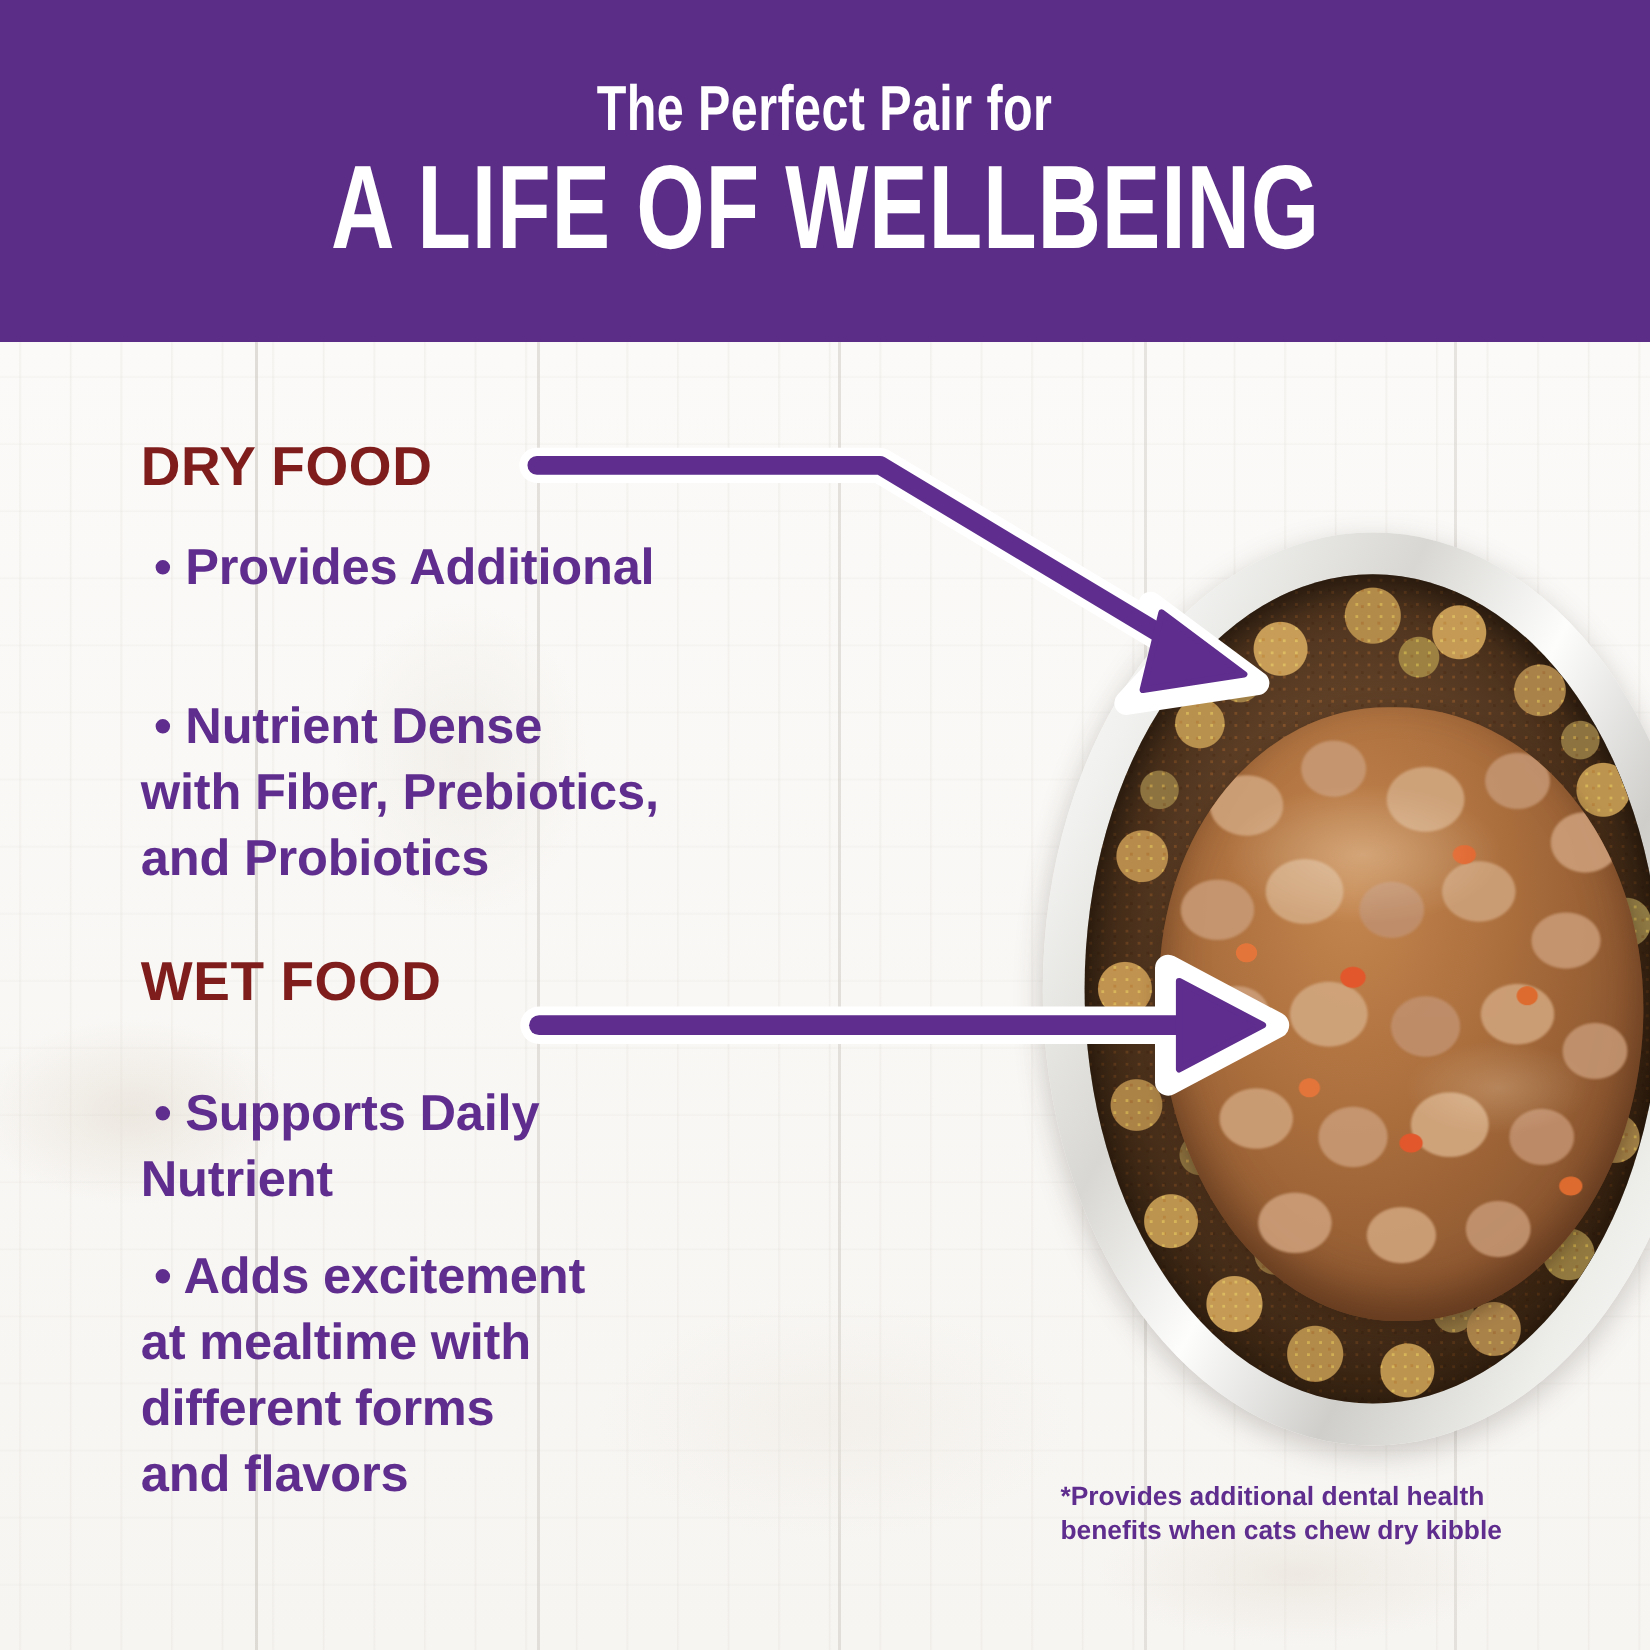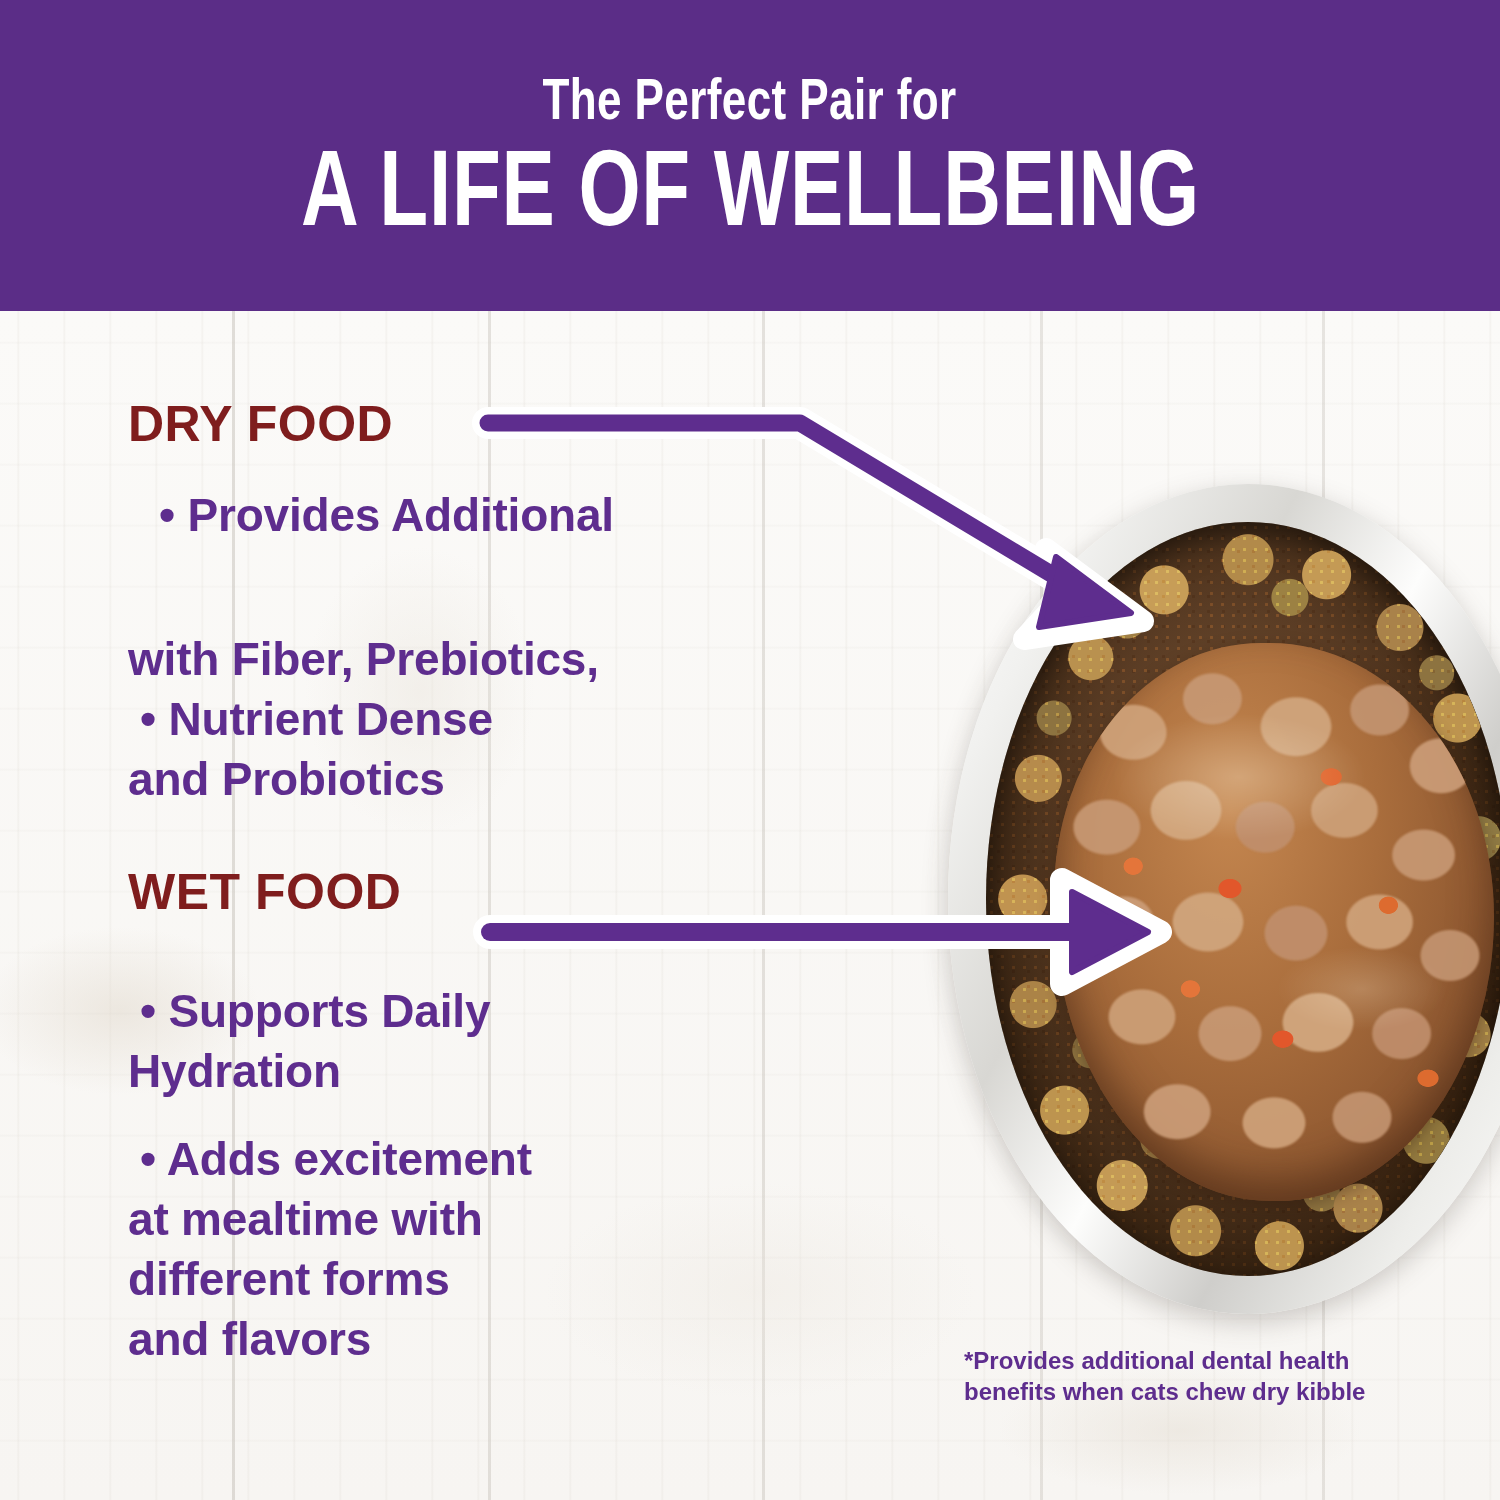--- a/index.html
+++ b/index.html
@@ -101,21 +101,21 @@
 
   .bullet{
     position:absolute;
     color:#5E2D8E;
     font-family:"Liberation Sans", sans-serif;
     font-weight:bold;
     font-size:46px;
     line-height:60px;
     letter-spacing:-0.2px;
   }
-  #dry-b1{left:128px;top:174px;width:660px;text-indent:0;margin-left:19px;}
+  #dry-b1{left:128px;top:174px;width:660px;text-indent:0;}
   #dry-b2{left:128px;top:318px;width:660px;}
   #wet-b1{left:128px;top:670px;width:660px;}
   #wet-b2{left:128px;top:818px;width:660px;}
 
   .bline{display:block;white-space:nowrap;}
   .bline.first{margin-left:12px;}
 
   .footnote{
     position:absolute;left:964px;top:1345px;width:420px;
     color:#5E2D8E;
@@ -279,30 +279,30 @@
 
   <div class="copy">
 
     <div class="sec-title" id="dry-title">DRY FOOD</div>
 
     <div class="bullet" id="dry-b1">
       <span class="bline first">• Provides Additional</span>
     </div>
 
     <div class="bullet" id="dry-b2">
+      <span class="bline first">• Nutrient Dense</span>
       <span class="bline">with Fiber, Prebiotics,</span>
-      <span class="bline first">• Nutrient Dense</span>
       <span class="bline">and Probiotics</span>
     </div>
 
     <div class="sec-title" id="wet-title">WET FOOD</div>
 
     <div class="bullet" id="wet-b1">
       <span class="bline first">• Supports Daily</span>
-      <span class="bline">Hydration</span>
+      <span class="bline">Nutrient</span>
     </div>
 
     <div class="bullet" id="wet-b2">
       <span class="bline first">• Adds excitement</span>
       <span class="bline">at mealtime with</span>
       <span class="bline">different forms</span>
       <span class="bline">and flavors</span>
     </div>
   </div>
 

